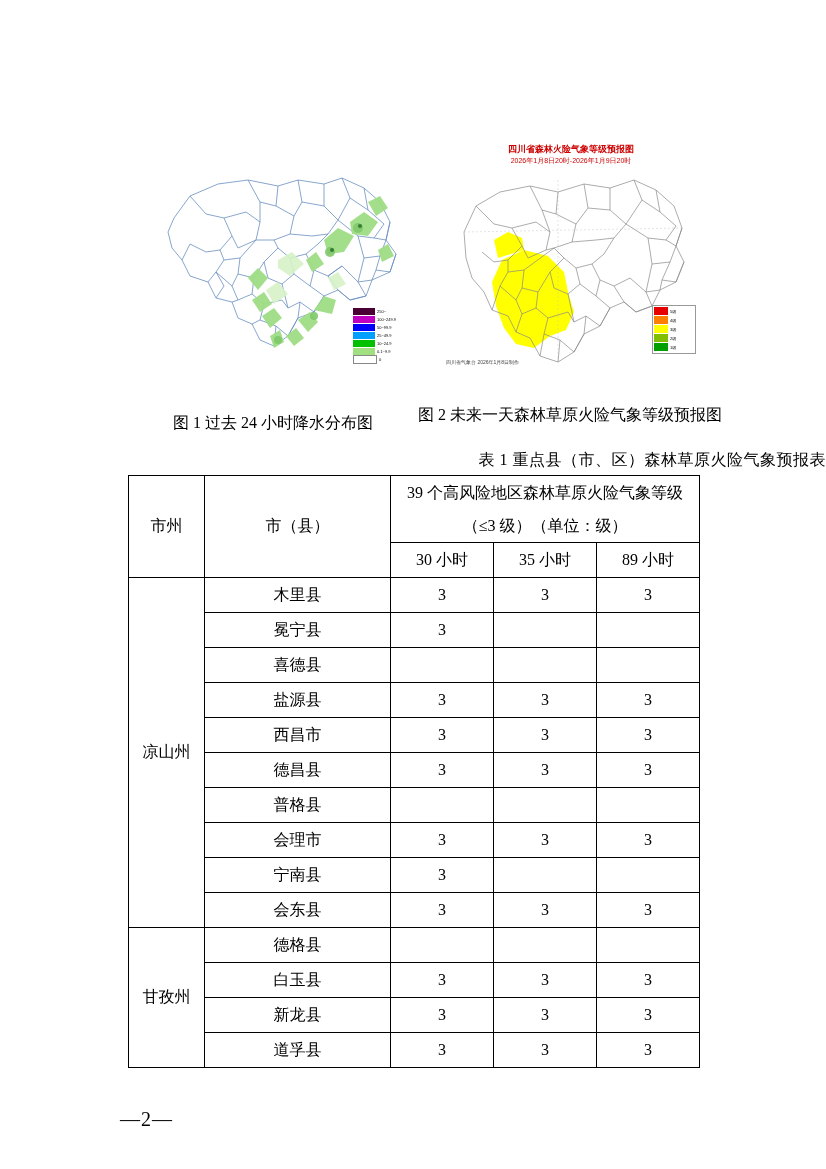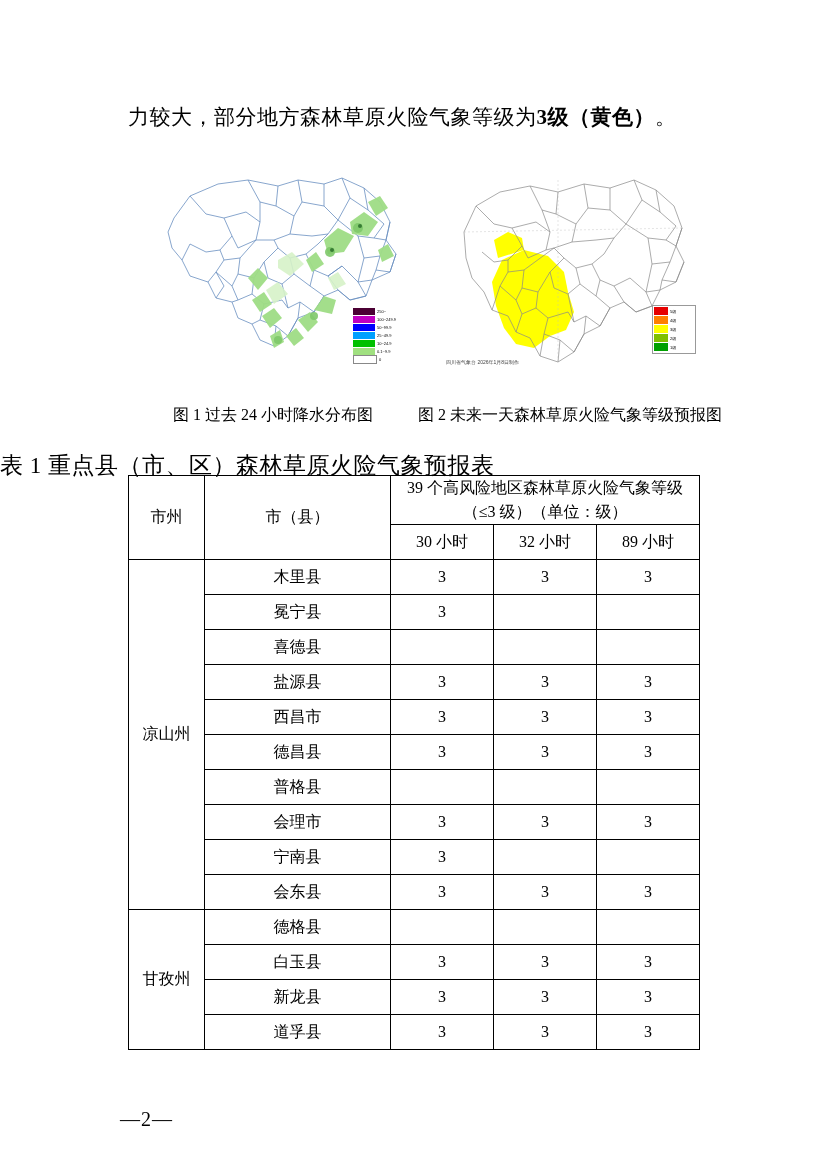--- a/index.html
+++ b/index.html
@@ -61,30 +61,30 @@
     top: 405px;
     width: 580px;
     font-size: 16px;
   }
   .figcap {
     position: absolute;
     top: 0;
     text-align: center;
     white-space: nowrap;
   }
-  .figcap-left { left: 20px; width: 250px; }
+  .figcap-left { left: 20px; width: 250px; margin-top: 8px; }
   .figcap-right { left: 290px; width: 290px; text-align: center; }
 
   .table-title {
     position: absolute;
     left: 0;
     top: 450px;
     width: 826px;
-    text-align: left;
-    font-size: 23px;
+    text-align: right;
+    font-size: 16px;
     letter-spacing: 0.5px;
   }
 
   table.forecast {
     position: absolute;
     left: 128px;
     top: 475px;
     width: 572px;
     border-collapse: collapse;
     font-size: 16px;
@@ -96,21 +96,21 @@
     vertical-align: middle;
     font-weight: normal;
     padding: 0;
     height: 34px;
     font-family: "Liberation Serif", serif;
   }
   .col-city { width: 76px; }
   .col-county { width: 186px; }
   .col-h { width: 103px; }
   .hdr-span {
-    line-height: 24px;
+    line-height: 33px;
     padding: 3px 6px;
   }
   .pagenum {
     position: absolute;
     left: 120px;
     top: 1108px;
     font-size: 20px;
     letter-spacing: 1px;
   }
 
@@ -175,23 +175,20 @@
     color: #444;
     font-family: "Liberation Sans", sans-serif;
     line-height: 7px;
   }
 </style>
 </head>
 <body>
 
 <div class="page">
 
-  <div class="para">
-    <span>力较大，部分地方森林草原火险气象等级为</span><b>3级（黄色）</b><span>。</span>
-  </div>
 
   <div class="figures">
 
     <div class="fig fig-left">
       <svg class="map-svg" width="285" height="236" viewBox="0 0 285 236">
         <rect x="0" y="0" width="285" height="236" fill="#ffffff"></rect>
         <g stroke="#6a8fc0" stroke-width="0.8" fill="none">
           <path d="M46 78 L62 56 L90 44 L120 40 L150 46 L170 40 L196 44 L214 38 L236 48 L252 62 L262 82 L258 100 L268 114 L262 132 L244 140 L238 156 L222 160 L210 150 L196 156 L186 172 L170 178 L160 196 L146 206 L132 200 L124 184 L110 178 L104 162 L88 158 L80 142 L62 136 L54 120 L44 108 L40 92 Z"></path>
           <path d="M62 56 L78 74 L96 78 L104 96 L92 110 L78 112 L62 104 L54 120"></path>
           <path d="M96 78 L118 72 L132 82 L128 100 L110 108 L104 96"></path>
@@ -344,20 +341,24 @@
           <path d="M84 148 L86 130 L116 108"></path>
           <path d="M86 130 L70 132 L70 120"></path>
           <path d="M70 132 L62 146 L54 170"></path>
           <path d="M62 146 L78 160"></path>
         </g>
         <g fill="none" stroke="#bbbbbb" stroke-width="0.4" stroke-dasharray="2,2">
           <path d="M26 92 L244 88"></path>
           <path d="M120 40 L120 222"></path>
         </g>
       </svg>
+      <div class="map-title">
+        <span>四川省森林火险气象等级预报图</span><br>
+        <span class="map-subtitle">2026年1月8日20时-2026年1月9日20时</span>
+      </div>
       <div class="map-footnote">四川省气象台
 2026年1月8日制作</div>
       <div class="legend-r">
         <div class="legend-row">
             <span class="legend-swatch" style="background:#e60000"></span>
             <span class="legend-label">5级</span>
           </div>
         <div class="legend-row">
             <span class="legend-swatch" style="background:#ff8000"></span>
             <span class="legend-label">4级</span>
@@ -395,21 +396,21 @@
         <col class="col-h">
     </colgroup>
     <tbody>
       <tr>
         <td rowspan="2">市州</td>
         <td rowspan="2">市（县）</td>
         <td colspan="3" class="hdr-span">39 个高风险地区森林草原火险气象等级（≤3 级）（单位：级）</td>
       </tr>
       <tr>
         <td>30 小时</td>
-        <td>32 小时</td>
+        <td>35 小时</td>
         <td>89 小时</td>
       </tr>
 
       <tr>
         <td rowspan="10">凉山州</td>
         <td>木里县</td>
         <td>3</td>
         <td>3</td>
         <td>3</td>
       </tr>

